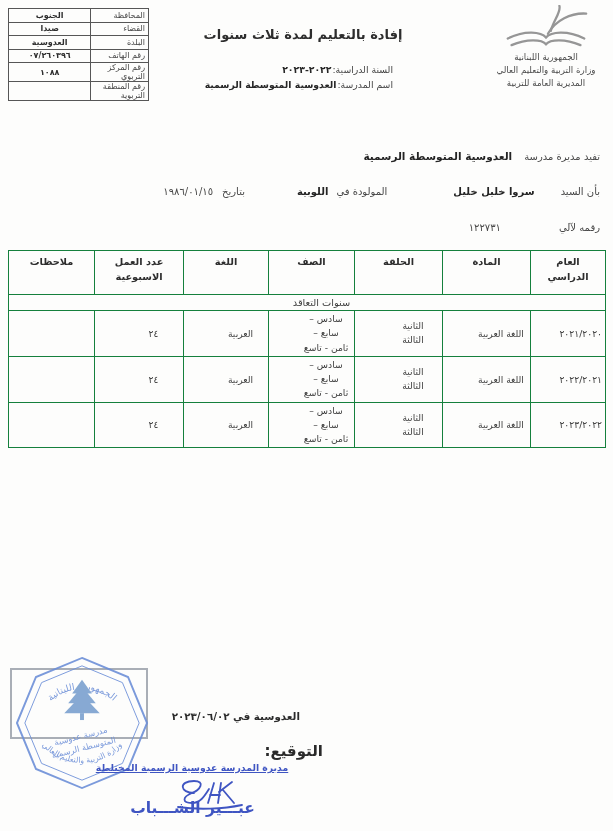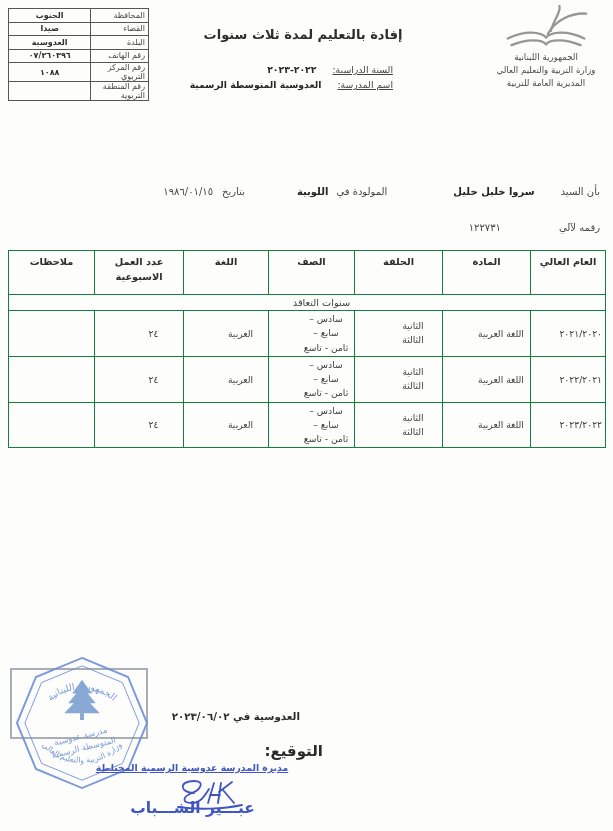--- a/index.html
+++ b/index.html
@@ -15,21 +15,21 @@
   .meta-table .m-label { width:58px; text-align:right; color:#474747; }
   .meta-table .m-value { width:83px; text-align:center; font-weight:bold; color:#2e2e2e; }
   
   .gov { position:absolute; top:5px; left:484px; width:124px; text-align:center; font-size:8.7px; color:#4c4c4c; line-height:1.5; }
   .gov svg { display:block; margin:0 auto 2px auto; }
   
   .title { position:absolute; top:27px; left:190px; width:226px; text-align:center; font-weight:bold; font-size:13px; color:#2d2d2d; }
   
   .school { position:absolute; top:62px; right:220px; font-size:9.3px; text-align:right; line-height:1.65; color:#444; }
   .school b { color:#262626; }
-  .school .lbl { margin-left:16px;text-decoration:underline; }
+  .school .lbl { margin-left:1px; }
   
   .b-line { position:absolute; right:13px; font-size:10px; color:#474747; white-space:nowrap; }
   .b1 { top:150px; }
   .b1 b { margin-right:12px; font-size:10.5px; color:#242424; }
   .b2 { top:186px; display:flex; }
   .b2 .v-name { margin-right:26px; font-weight:bold; color:#242424; }
   .b2 .l-born { margin-right:66px; }
   .b2 .v-born { margin-right:8px; font-weight:bold; color:#242424; }
   .b2 .l-date { margin-right:52px; }
   .b2 .v-date { margin-right:9px; }
@@ -104,20 +104,23 @@
 
   <div class="school">
     <div>
       <span class="lbl">السنة الدراسية:</span><b>٢٠٢٢-٢٠٢٣</b>
     </div>
     <div>
       <span class="lbl">اسم المدرسة:</span><b>العدوسية المتوسطة الرسمية</b>
     </div>
   </div>
 
+  <div class="b-line b1">
+    <span>تفيد مديرة مدرسة</span><b>العدوسية المتوسطة الرسمية</b>
+  </div>
 
   <div class="b-line b2">
     <span>بأن السيد</span>
     <span class="v-name">سروا خليل خليل</span>
     <span class="l-born">المولودة في</span>
     <span class="v-born">اللوبية</span>
     <span class="l-date">بتاريخ</span>
     <span class="v-date">١٩٨٦/٠١/١٥</span>
   </div>
 
@@ -135,21 +138,21 @@
         <col style="width:89px">
         <col style="width:86px">
     </colgroup>
     <tbody>
       <tr class="t-title">
         <td colspan="7">سنوات التعاقد</td>
       </tr>
     </tbody>
     <thead>
       <tr>
-        <th>العام العالي</th>
+        <th>العام الدراسي</th>
         <th>المادة</th>
         <th>الحلقة</th>
         <th>الصف</th>
         <th>اللغة</th>
         <th>عدد العمل الاسبوعية</th>
         <th>ملاحظات</th>
       </tr>
     </thead>
     <tbody>
       <tr>

